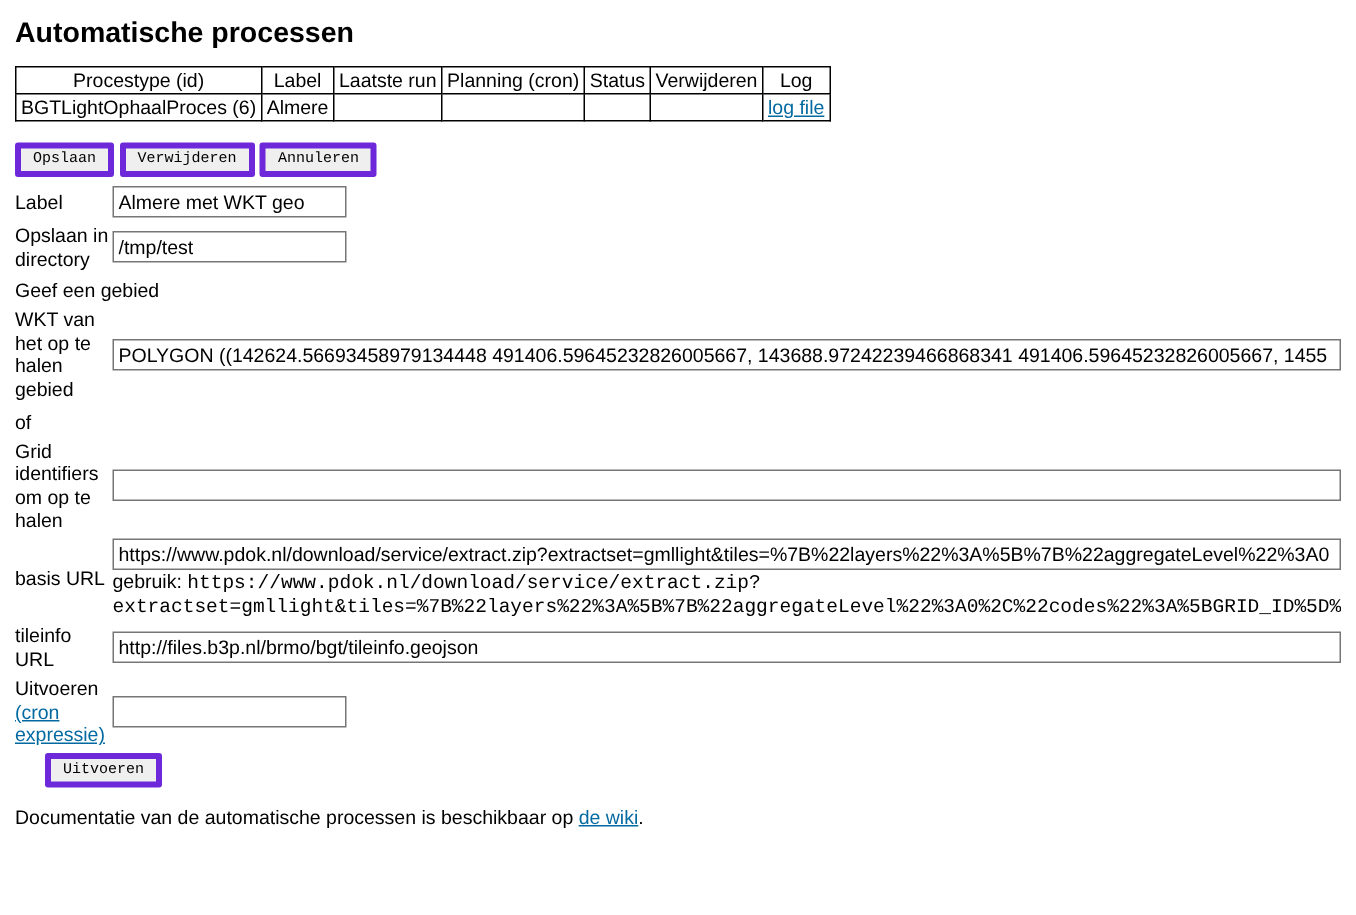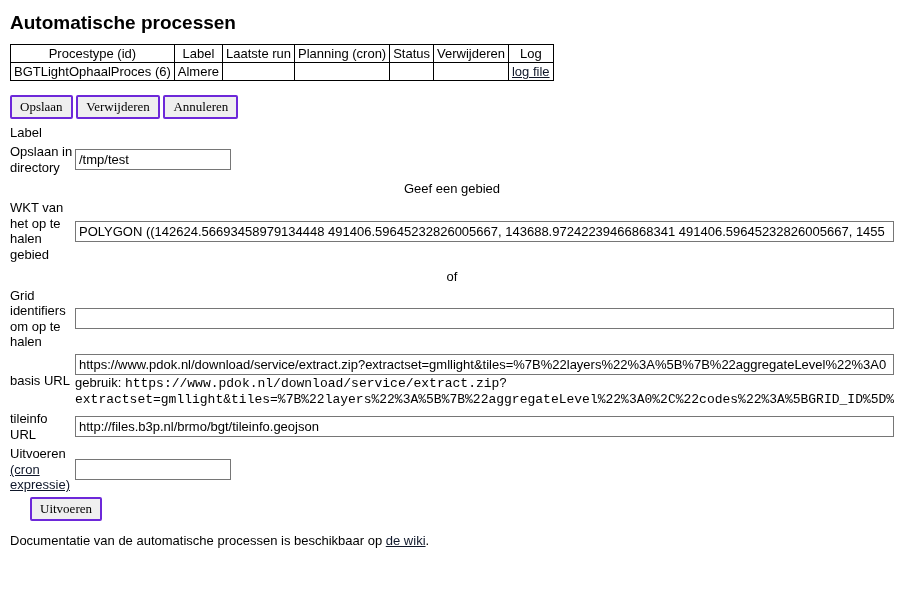--- a/index.html
+++ b/index.html
@@ -23,32 +23,32 @@
       padding: 1px 3px;
       text-align: left;
       font-size: 13px;
       vertical-align: middle;
     }
     table.process-table th {
       text-align: center;
       font-weight: normal;
     }
     a {
-      color: #0f172a;
+      color: #0369a1;
       text-decoration: underline;
     }
     .btn-row {
       margin-bottom: 6px;
     }
     button {
-      font-family: Liberation Serif, serif;
-      font-size: 13px;
+      font-family: Liberation Mono, monospace;
+      font-size: 10px;
       padding: 2px 8px;
       background: #efefef;
-      border: 2px solid #6d28d9;
+      border: 4px solid #6d28d9;
       border-radius: 2px;
       cursor: pointer;
     }
     .form-row {
       display: flex;
       align-items: center;
       margin-bottom: 4px;
     }
     .form-row .label {
       width: 65px;
@@ -61,21 +61,20 @@
       font-family: Arial, Helvetica, sans-serif;
       font-size: 13px;
       padding: 2px 3px;
       border: 1px solid #767676;
       background: #fff;
     }
     .w-normal { width: 148px; }
     .w-wide { flex: 1; min-width: 0; }
     .section-label {
       margin: 6px 0 4px 0;
-      text-align: center;
     }
     .hint {
       font-size: 13px;
     }
     .hint code {
       font-family: "Courier New", monospace;
       font-size: 13px;
     }
     .combo-col {
       display: flex;
@@ -116,20 +115,21 @@
   </table>
 
 <div class="btn-row">
   <button>Opslaan</button>
   <button>Verwijderen</button>
   <button>Annuleren</button>
 </div>
 
 <div class="form-row">
   <div class="label">Label</div>
+  <input type="text" class="w-normal" value="Almere met WKT geo" style="">
 </div>
 
 <div class="form-row multi">
   <div class="label">Opslaan in directory</div>
   <input type="text" class="w-normal" value="/tmp/test" style="">
 </div>
 
 <div class="section-label">Geef een gebied</div>
 
 <div class="form-row multi">

